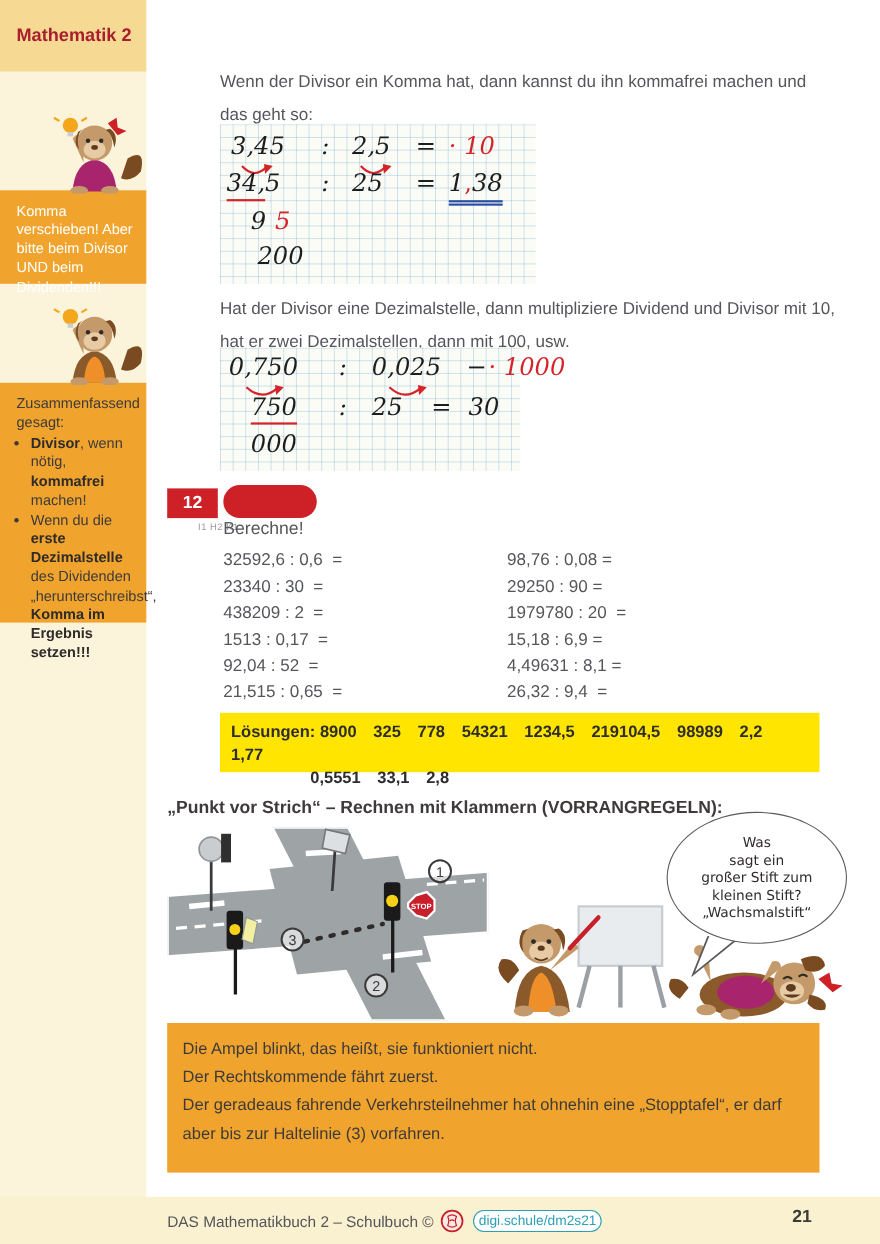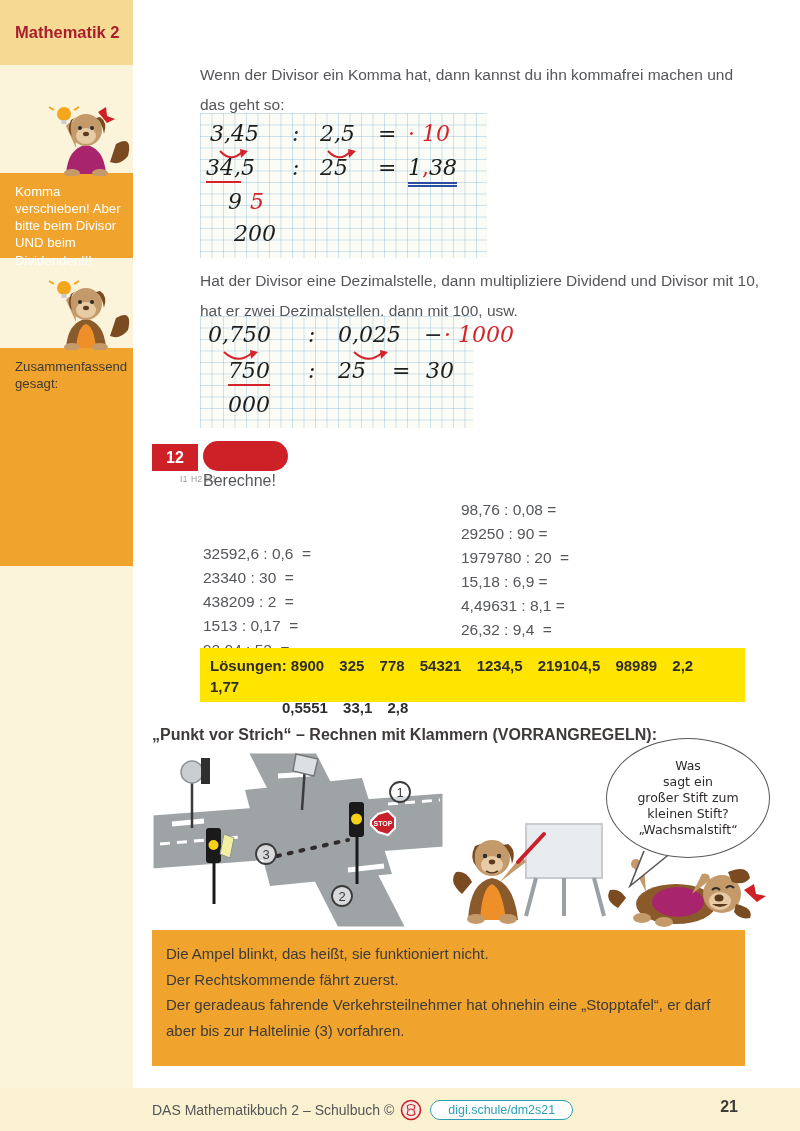--- a/index.html
+++ b/index.html
@@ -41,21 +41,21 @@
   .arrow{position:absolute;}
 
   
   .task-badge{left:152px;top:444px;width:46px;height:27px;background:#CE2027;color:#fff;
       font-weight:bold;font-size:16px;text-align:center;line-height:27px;}
   .task-codes{left:152px;top:474px;font-size:8.5px;color:#9B9B9B;letter-spacing:.5px;margin-left:28px;}
   .task-pill{left:203px;top:441px;width:85px;height:30px;background:#CE2027;border-radius:15px;}
   .task-prompt{left:203px;top:472px;font-size:16px;color:#54565A;}
   .probs{top:498px;font-size:15.5px;line-height:24px;color:#54565A;}
   .probs div{white-space:pre;}
-  .probs-left{left:203px;margin-top:44px;}
+  .probs-left{left:203px;}
   .probs-right{left:437px;margin-left:24px;}
   .solutions{left:200px;top:648px;width:545px;height:54px;background:#FFE500;
       box-sizing:border-box;padding:7px 10px;font-size:15px;font-weight:bold;
       color:#2E2D2C;line-height:21px;}
   .solutions .nums{word-spacing:11px;}
   .solutions .line2{margin-left:72px;}
 
   
   .heading2{left:152px;top:726px;font-size:16px;font-weight:bold;color:#3E3A39;}
   .bubble{left:606px;top:738px;width:162px;height:118px;background:#fff;
@@ -66,21 +66,21 @@
   .rules{left:152px;top:930px;width:593px;height:136px;background:#F0A42E;
       box-sizing:border-box;padding:11px 14px;font-size:15px;color:#3E3A39;line-height:25.5px;}
   .rules .title{font-weight:bold;color:#1F1D1C;}
 
   
   .footer{left:0;top:1088px;width:800px;height:43px;background:#FAF1D0;
       display:flex;align-items:center;box-sizing:border-box;padding-left:152px;}
   .footer-text{font-size:14px;color:#54565A;}
   .footer-logo{margin:0 8px 0 6px;}
   .digi-pill{border:1.6px solid #2D9FB4;color:#2D9FB4;border-radius:13px;
-      padding:2px 17px;font-size:12.5px;background:#fff;cursor:pointer;}
+      padding:2px 4px;font-size:12.5px;background:#fff;cursor:pointer;}
   .page-num{position:absolute;right:62px;top:1098px;font-size:16px;font-weight:bold;color:#3E3A39;}
 </style>
 </head>
 <body>
 
 <div class="abs sidebar"></div>
 <div class="abs sidebar-header">
   <span>Mathematik 2</span>
 </div>
 
@@ -121,20 +121,24 @@
   <circle cx="52" cy="24" r="2" fill="#2E2B2A"></circle>
   <circle cx="64" cy="24" r="2" fill="#2E2B2A"></circle>
   <ellipse cx="58" cy="30" rx="3" ry="2.2" fill="#5B3A1E"></ellipse>
   <circle cx="36" cy="10" r="7" fill="#F4A71D"></circle>
   <rect x="33.5" y="16" width="5" height="4" fill="#C9CDCF"></rect>
   <path d="M26,6 l-5,-3 M46,6 l5,-3" stroke="#F4A71D" stroke-width="2"></path>
 </svg>
 
 <div class="abs note note2">
   <span>Zusammenfassend gesagt:</span>
+  <ul>
+    <li><b>Divisor</b><span>, wenn nötig, </span><b>kommafrei</b><span> machen!</span></li>
+    <li><span>Wenn du die </span><b>erste Dezimalstelle</b><span> des Dividenden „herunterschreibst“, </span><b>Komma im Ergebnis setzen!!!</b></li>
+  </ul>
 </div>
 
 <div class="abs para para1">
   <span>Wenn der Divisor ein Komma hat, dann kannst du ihn kommafrei machen und das geht so:</span>
 </div>
 
 <div class="abs paper paper1">
   <span class="hw" style="left:10px;top:8px">3,45</span>
   <span class="hw" style="left:92px;top:8px">:</span>
   <span class="hw" style="left:120px;top:8px">2,5</span>

